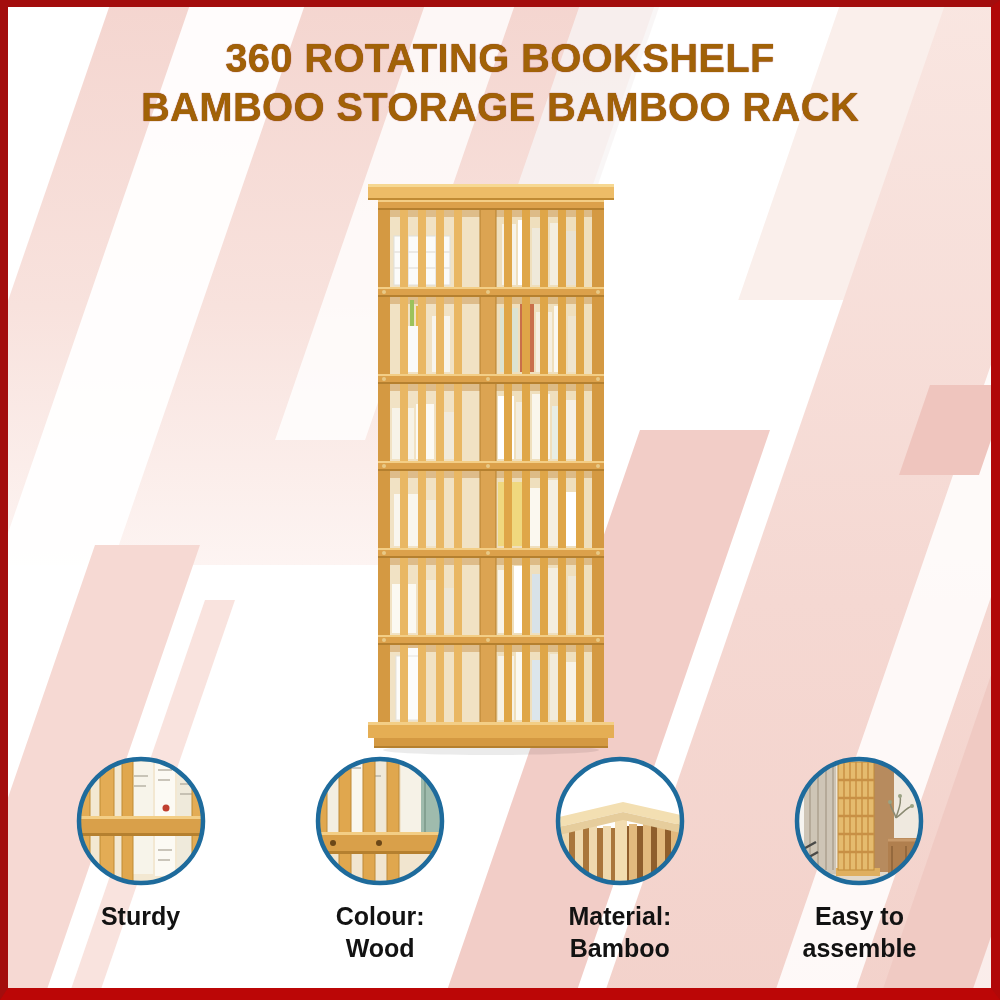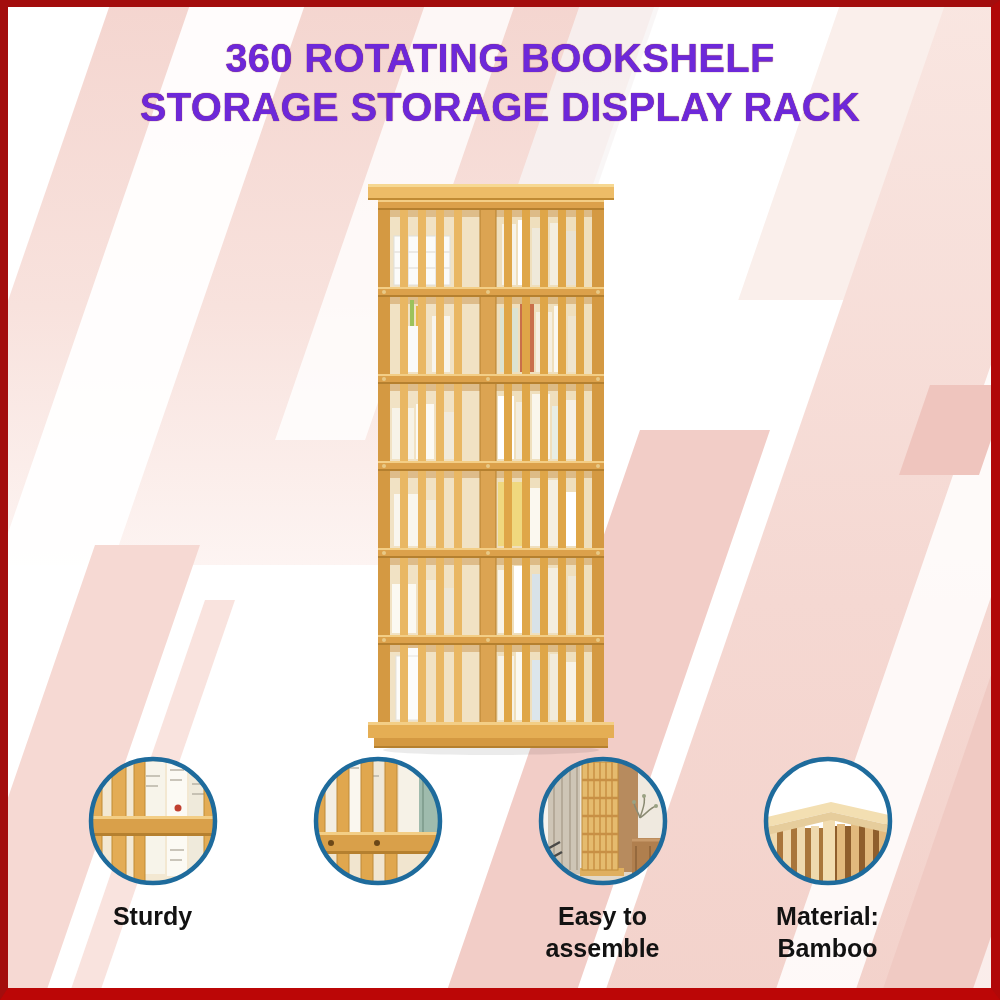--- a/index.html
+++ b/index.html
@@ -25,27 +25,27 @@
   .s9{left:1010px;top:620px;width:90px;height:390px;background:#F0CAC3;}
   .s10{left:95px;top:545px;width:105px;height:465px;background:#F6D9D3;}
   .s11{left:205px;top:600px;width:30px;height:420px;background:#F9E3DE;}
   .s12{left:585px;top:-10px;width:80px;height:280px;background:#F8F4F4;opacity:.8;}
   
   .frame{position:absolute;inset:0;z-index:50;pointer-events:none;
          border-style:solid;border-color:#A30D0D #B00808 #BB0606 #A30D0D;
          border-width:7px 9px 12px 8px;}
   
   .title{position:absolute;left:0;right:0;top:34px;z-index:5;text-align:center;
-         color:#6d28d9;font-weight:800;font-size:40px;line-height:49px;letter-spacing:.3px;
+         color:#a16207;font-weight:800;font-size:40px;line-height:49px;letter-spacing:.3px;
          text-shadow:0 0 1px #7E1012;}
   
   .product{position:absolute;left:366px;top:176px;width:250px;height:580px;z-index:4;}
   
   .features{position:absolute;left:0;right:0;top:754px;z-index:6;
-            display:flex;padding:0 40px;}
+            display:flex;justify-content:space-between;padding:0 28px;}
   .feature{width:225px;display:flex;flex-direction:column;align-items:center;}
   .feature .label{margin-top:12px;font-size:25px;line-height:32px;font-weight:bold;
                   color:#121212;text-align:center;}
   .circle-wrap{width:134px;height:134px;}
 </style>
 </head>
 <body>
 
 <div class="canvas">
 
@@ -61,21 +61,21 @@
     <div class="stripe s7"></div>
     <div class="stripe s8"></div>
     <div class="stripe s9"></div>
     <div class="stripe s10"></div>
     <div class="stripe s11"></div>
     <div class="stripe s12"></div>
   </div>
 
   <div class="title">
     <div>360 ROTATING BOOKSHELF</div>
-    <div>STORAGE STORAGE DISPLAY RACK</div>
+    <div>BAMBOO STORAGE BAMBOO RACK</div>
   </div>
 
   <div class="product">
     <svg viewBox="0 0 250 580" width="250" height="580">
 
       <ellipse cx="125" cy="574" rx="108" ry="5" fill="#000000" opacity="0.08"></ellipse>
 
       <g>
         <rect x="24" y="34" width="90" height="77" fill="#F1E2C4"></rect>
           <rect x="130" y="34" width="96" height="77" fill="#EFDFBD"></rect>
@@ -291,20 +291,61 @@
             <rect x="50" y="0" width="12" height="134" fill="#E0A74E" stroke="#BE8A38"></rect>
             <rect x="74" y="0" width="12" height="134" fill="#E0A74E" stroke="#BE8A38"></rect>
             <rect x="0" y="78" width="134" height="22" fill="#D9A04A"></rect>
             <line x1="0" y1="79.5" x2="134" y2="79.5" stroke="#F3CE86" stroke-width="3"></line>
             <line x1="0" y1="98.5" x2="134" y2="98.5" stroke="#B5802F" stroke-width="3"></line>
             <circle cx="20" cy="89" r="3" fill="#6B4718"></circle>
             <circle cx="66" cy="89" r="3" fill="#6B4718"></circle>
           </g>
           <circle cx="67" cy="67" r="62" fill="none" stroke="#1E6B9C" stroke-width="4.5"></circle>
         </svg>
+      </div>
+      <div class="label">
+        <div>Colour:</div>
+        <div>Wood</div>
+      </div>
+    </div>
+
+    <div class="feature">
+      <div class="circle-wrap">
+        <svg viewBox="0 0 134 134" width="134" height="134">
+          <defs>
+              <clipPath id="clip3">
+                <circle cx="67" cy="67" r="62"></circle>
+              </clipPath>
+            </defs>
+          <g clip-path="url(#clip3)">
+            <rect x="0" y="0" width="134" height="134" fill="#FFFFFF"></rect>
+            <rect x="4" y="74" width="62" height="60" fill="#A9763B"></rect>
+            <rect x="70" y="72" width="62" height="62" fill="#8F5E2C"></rect>
+            <g fill="#EFD9AE">
+              <rect x="8" y="72" width="8" height="62"></rect>
+                <rect x="22" y="72" width="8" height="62"></rect>
+              <rect x="36" y="72" width="8" height="62"></rect>
+                <rect x="50" y="72" width="8" height="62"></rect>
+            </g>
+            <g fill="#E2B97D">
+              <rect x="76" y="70" width="8" height="64"></rect>
+                <rect x="90" y="70" width="8" height="64"></rect>
+              <rect x="104" y="70" width="8" height="64"></rect>
+                <rect x="118" y="70" width="8" height="64"></rect>
+            </g>
+            <rect x="62" y="60" width="12" height="74" fill="#F2DCB0"></rect>
+            <polygon points="2,64 70,48 132,62 132,72 70,58 2,74" fill="#F3DFB2"></polygon>
+            <polygon points="2,74 70,58 132,72 132,80 70,66 2,82" fill="#E6CD9C"></polygon>
+          </g>
+          <circle cx="67" cy="67" r="62" fill="none" stroke="#1E6B9C" stroke-width="4.5"></circle>
+        </svg>
+      </div>
+      <div class="label">
+        <div>Material:</div>
+        <div>Bamboo</div>
       </div>
     </div>
 
     <div class="feature">
       <div class="circle-wrap">
         <svg viewBox="0 0 134 134" width="134" height="134">
           <defs>
               <clipPath id="clip4">
                 <circle cx="67" cy="67" r="62"></circle>
               </clipPath>
@@ -332,53 +373,16 @@
           </g>
           <circle cx="67" cy="67" r="62" fill="none" stroke="#1E6B9C" stroke-width="4.5"></circle>
         </svg>
       </div>
       <div class="label">
         <div>Easy to</div>
         <div>assemble</div>
       </div>
     </div>
 
-    <div class="feature">
-      <div class="circle-wrap">
-        <svg viewBox="0 0 134 134" width="134" height="134">
-          <defs>
-              <clipPath id="clip3">
-                <circle cx="67" cy="67" r="62"></circle>
-              </clipPath>
-            </defs>
-          <g clip-path="url(#clip3)">
-            <rect x="0" y="0" width="134" height="134" fill="#FFFFFF"></rect>
-            <rect x="4" y="74" width="62" height="60" fill="#A9763B"></rect>
-            <rect x="70" y="72" width="62" height="62" fill="#8F5E2C"></rect>
-            <g fill="#EFD9AE">
-              <rect x="8" y="72" width="8" height="62"></rect>
-                <rect x="22" y="72" width="8" height="62"></rect>
-              <rect x="36" y="72" width="8" height="62"></rect>
-                <rect x="50" y="72" width="8" height="62"></rect>
-            </g>
-            <g fill="#E2B97D">
-              <rect x="76" y="70" width="8" height="64"></rect>
-                <rect x="90" y="70" width="8" height="64"></rect>
-              <rect x="104" y="70" width="8" height="64"></rect>
-                <rect x="118" y="70" width="8" height="64"></rect>
-            </g>
-            <rect x="62" y="60" width="12" height="74" fill="#F2DCB0"></rect>
-            <polygon points="2,64 70,48 132,62 132,72 70,58 2,74" fill="#F3DFB2"></polygon>
-            <polygon points="2,74 70,58 132,72 132,80 70,66 2,82" fill="#E6CD9C"></polygon>
-          </g>
-          <circle cx="67" cy="67" r="62" fill="none" stroke="#1E6B9C" stroke-width="4.5"></circle>
-        </svg>
-      </div>
-      <div class="label">
-        <div>Material:</div>
-        <div>Bamboo</div>
-      </div>
-    </div>
-
   </div>
 
   <div class="frame"></div>
 </div>
 
 </body></html>

